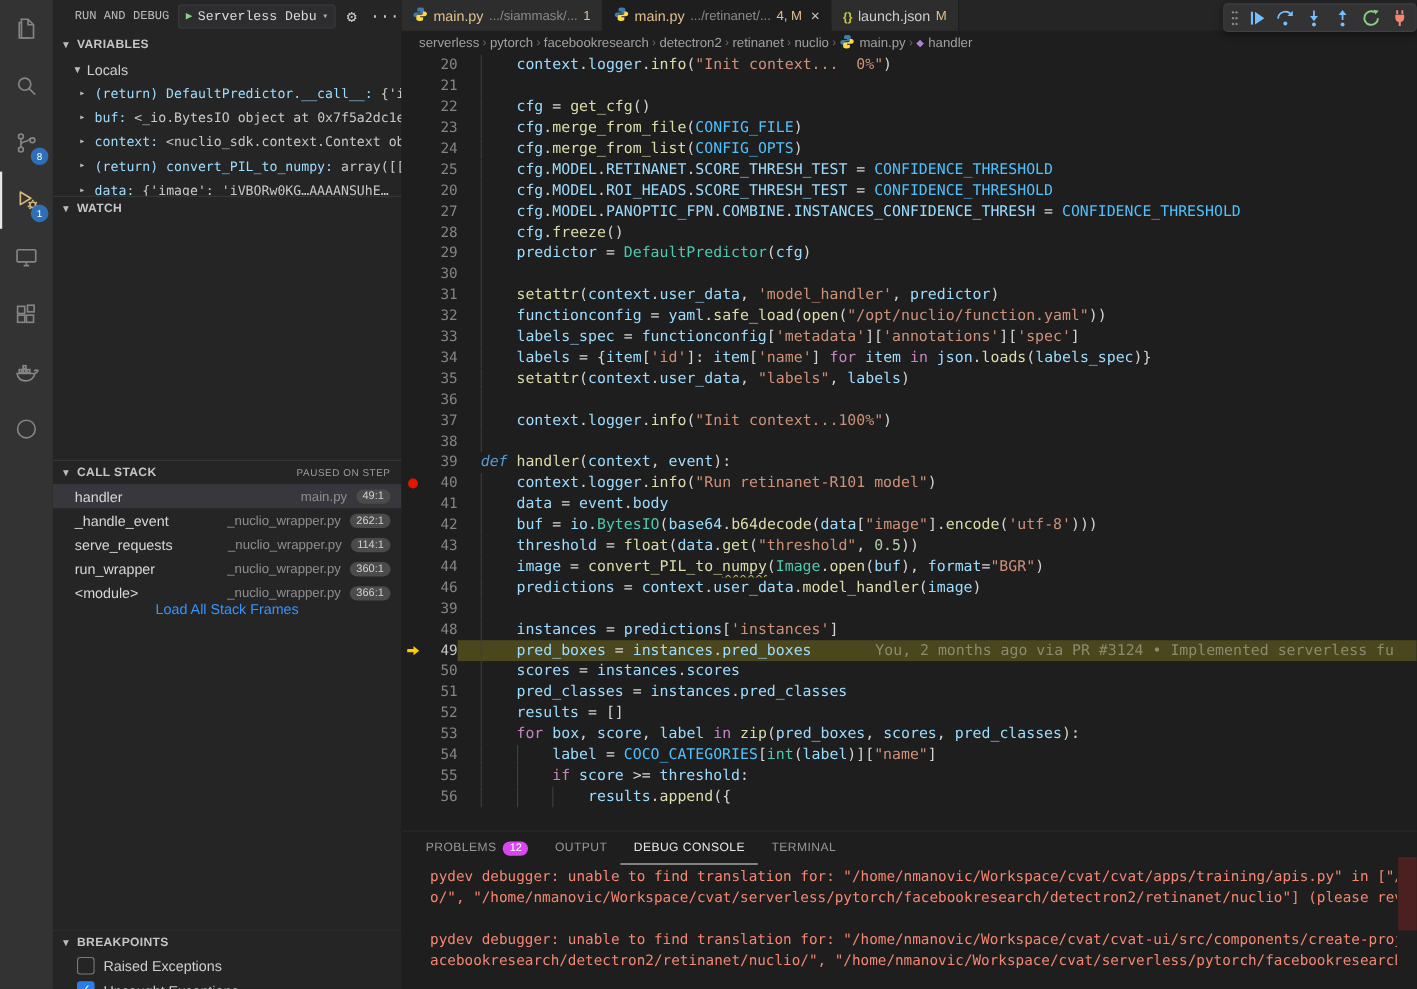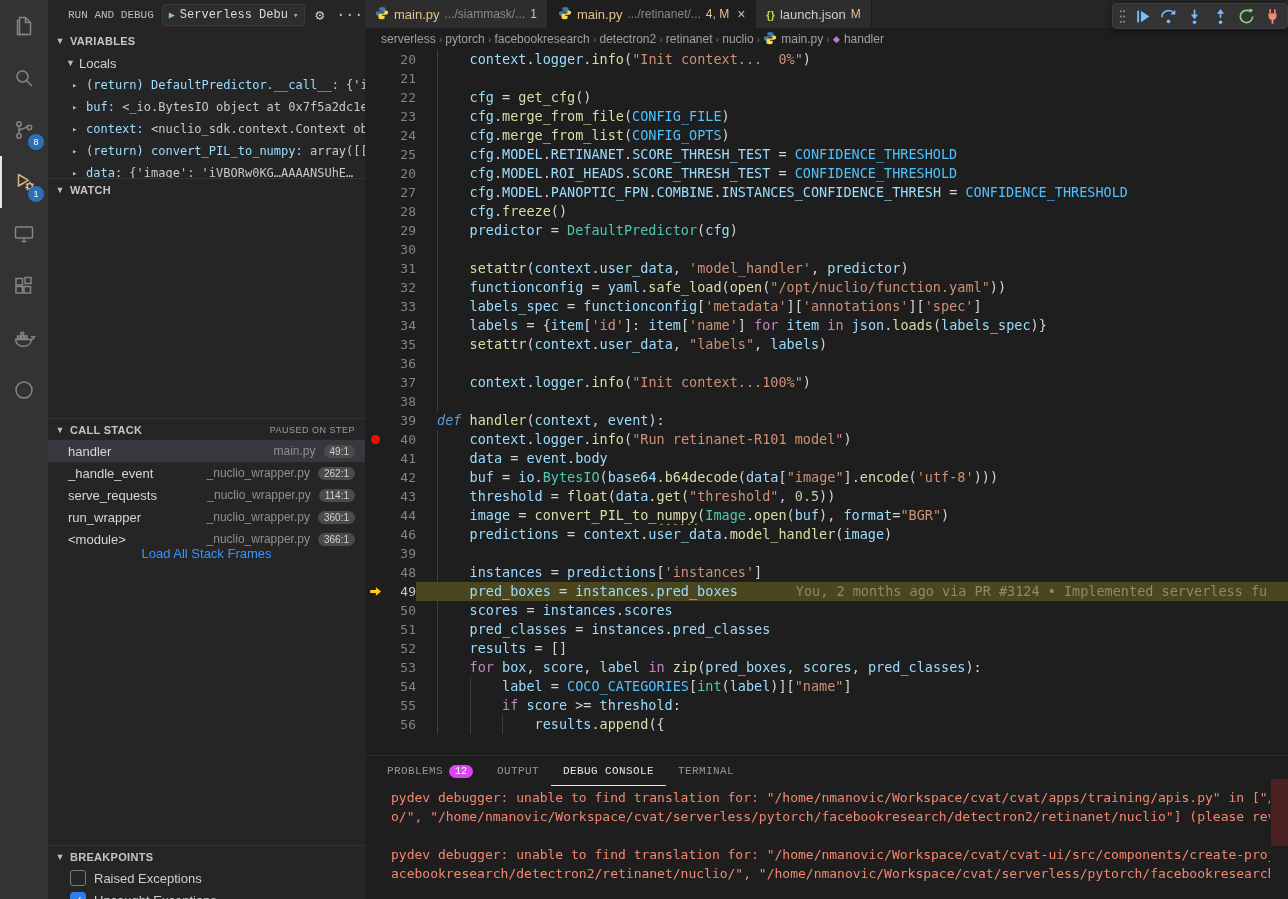--- a/index.html
+++ b/index.html
@@ -85,21 +85,21 @@
   .cl.cur .lbody{background:var(--current-line-bg);}
   .guide{position:absolute;top:0;bottom:0;width:1px;background:#3f3f3f;}
   .blame{color:var(--blame-gray);margin-left:58px;}
   .tk-p{color:var(--tok-default);} .tk-v{color:var(--tok-variable);} .tk-f{color:var(--tok-function);}
   .tk-k{color:var(--tok-keyword);font-style:italic;} .tk-w{color:var(--tok-control);} .tk-s{color:var(--tok-string);}
   .tk-n{color:var(--tok-number);} .tk-o{color:var(--tok-constant);} .tk-t{color:var(--tok-class);}
   .tk-q{color:var(--tok-function);text-decoration:underline wavy #b3b35e 1px;text-underline-offset:3px;}
 
   
   .panel{position:absolute;left:365px;top:755px;width:923px;height:144px;background:#1e1e1e;border-top:1px solid #2b2b2b;}
-  .ptabs{height:30px;display:flex;align-items:center;padding-left:10px;font-family:Liberation Mono, monospace;}
+  .ptabs{height:30px;display:flex;align-items:center;padding-left:10px;}
   .ptab{display:flex;align-items:center;gap:6px;padding:0 12px;height:100%;font-size:11px;letter-spacing:.4px;color:#969696;cursor:pointer;}
   .ptab.active{color:#e7e7e7;box-shadow:inset 0 -1px 0 #e7e7e7;}
   .pbadge{background:#d946ef;color:#fff;border-radius:9px;padding:1px 6px;font-size:10px;letter-spacing:0;}
   .console{position:absolute;top:32px;left:0;right:18px;bottom:0;padding-left:26px;
     font-family:"DejaVu Sans Mono",monospace;font-size:13px;line-height:19px;color:var(--error-text);overflow:hidden;}
   .conline{white-space:pre;height:19px;}
   .pscroll{position:absolute;right:0;top:23px;width:17px;height:67px;background:#4a2120;cursor:pointer;}
 </style>
 </head>
 <body>

